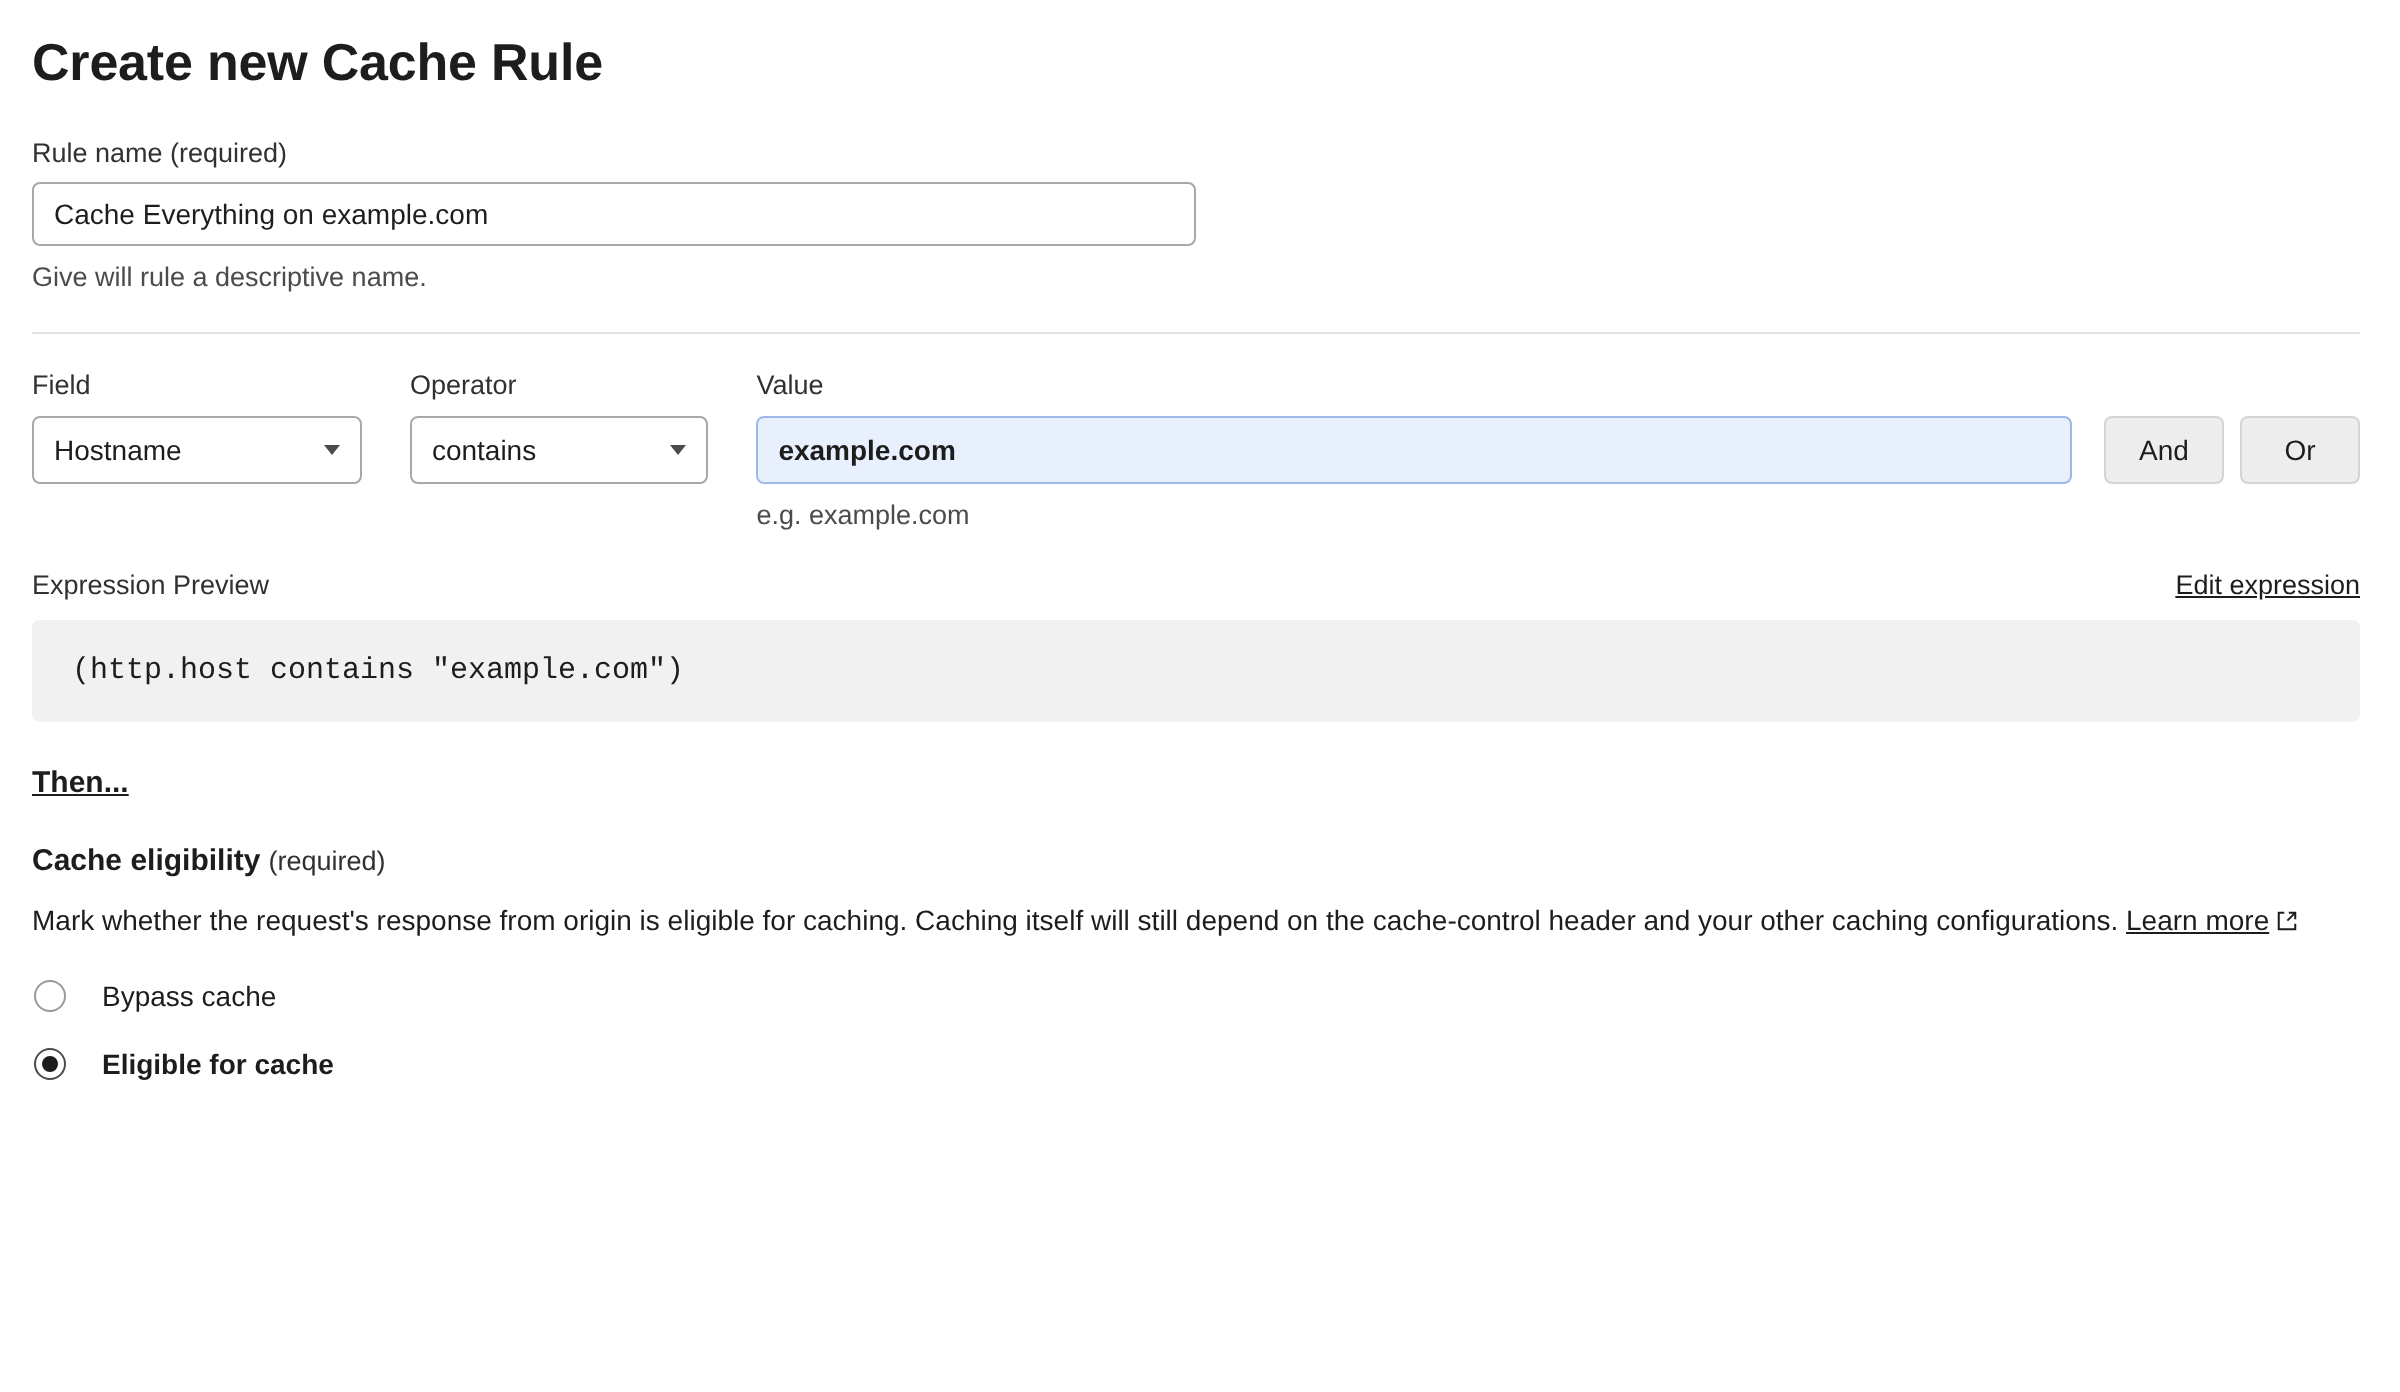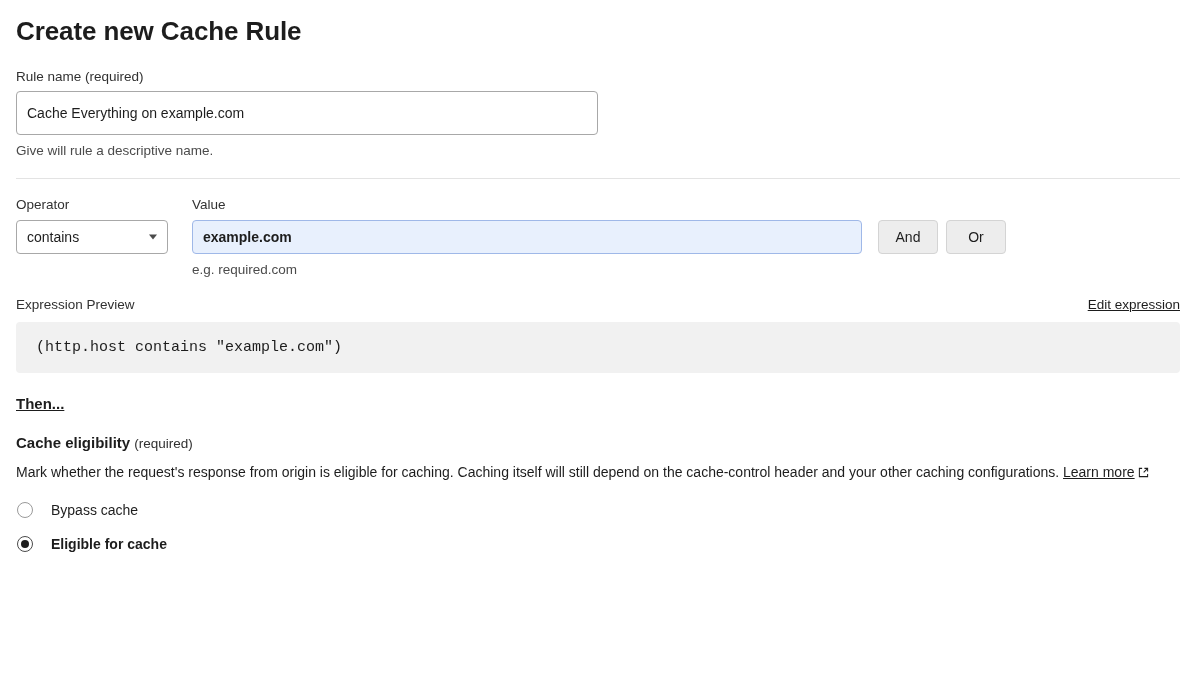--- a/index.html
+++ b/index.html
@@ -26,21 +26,21 @@
     margin: 0 0 22px 0;
     letter-spacing: -0.1px;
   }
   .field-label {
     font-size: 13.5px;
     color: #313131;
     margin-bottom: 7px;
   }
   .text-input {
     width: 582px;
-    height: 44px;
+    height: 32px;
     border: 1px solid #a8a8a8;
     border-radius: 4px;
     padding: 0 10px;
     font-size: 14px;
     font-family: "Liberation Sans", sans-serif;
     color: #1d1d1d;
     background: #fff;
     outline: none;
     display: block;
   }
@@ -243,33 +243,40 @@
 
   <div class="field-label">Rule name (required)</div>
   <input class="text-input" type="text" value="Cache Everything on example.com" style="">
   <div class="helper-text">Give will rule a descriptive name.</div>
 
   <hr class="divider">
 
 
   <div class="match-row">
 
+    <div class="col col-field">
+      <div class="col-label">Field</div>
+      <div class="select-box">
+        <span>Hostname</span>
+        <span class="caret"></span>
+      </div>
+    </div>
 
     <div class="col col-operator">
       <div class="col-label">Operator</div>
       <div class="select-box">
         <span>contains</span>
         <span class="caret"></span>
       </div>
     </div>
 
     <div class="col col-value">
       <div class="col-label">Value</div>
       <input class="value-input" type="text" value="example.com" style="">
-      <div class="value-hint">e.g. required.com</div>
+      <div class="value-hint">e.g. example.com</div>
     </div>
 
     <button class="logic-btn">And</button>
     <button class="logic-btn">Or</button>
 
   </div>
 
   <div class="expr-head">
     <div class="expr-label">Expression Preview</div>
     <div class="expr-edit">Edit expression</div>

